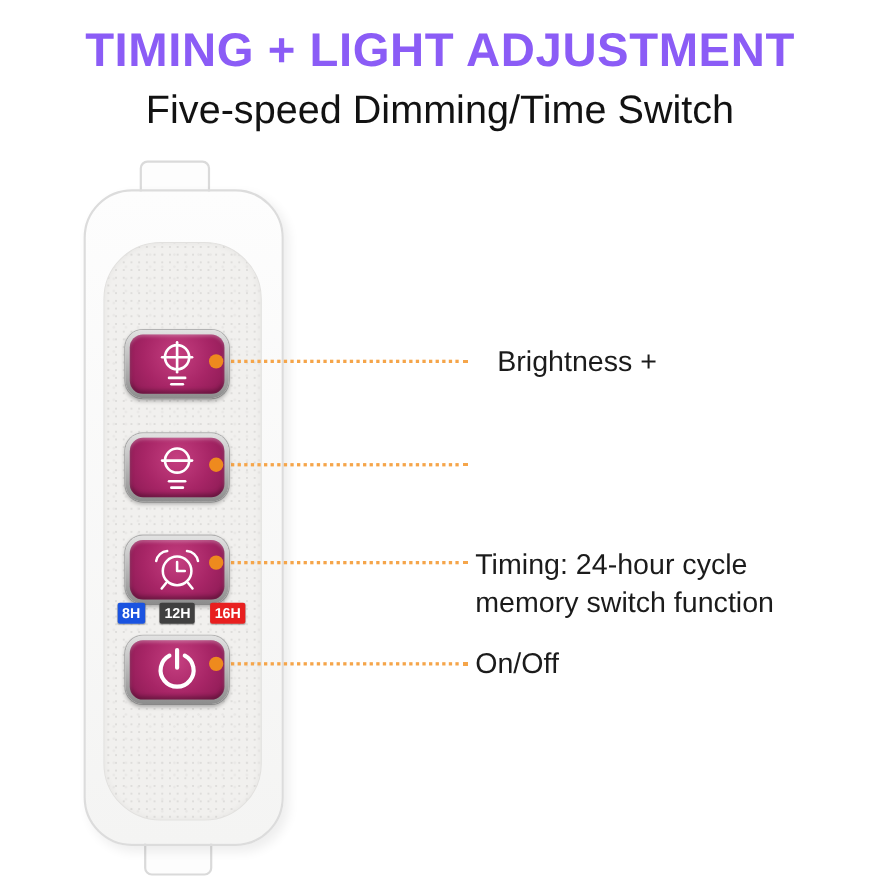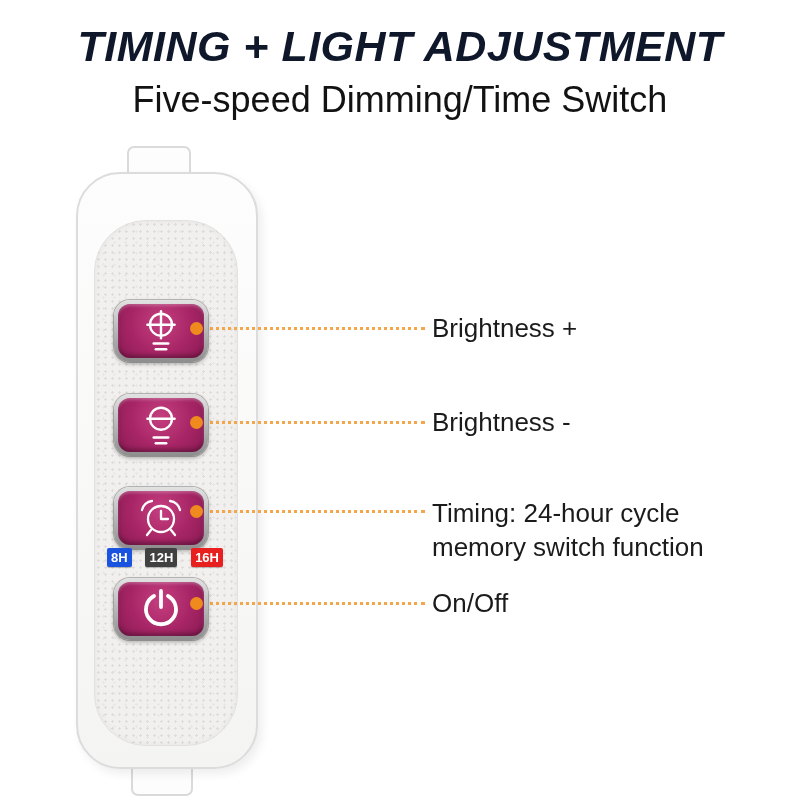--- a/index.html
+++ b/index.html
@@ -2,21 +2,21 @@
 <html><head>
 <meta charset="utf-8">
 <style>
   html,body{margin:0;padding:0;background:#ffffff;}
   .stage{
     position:relative;width:800px;height:800px;background:#ffffff;
     font-family:"Liberation Sans",sans-serif;overflow:hidden;
   }
   
   .header{position:absolute;top:22px;left:0;width:100%;text-align:center;}
-  .header h1{margin:0;font-size:43px;font-weight:800;letter-spacing:.5px;color:#0f172a;font-style:italic;}
+  .header h1{margin:0;font-size:43px;font-weight:800;letter-spacing:.5px;color:#8b5cf6;}
   .header p{margin:8px 0 0;font-size:36px;color:#121212;}
   
   .tab{position:absolute;background:#fdfdfd;border:2px solid #dadada;border-radius:7px;z-index:0;}
   .tab-top{left:127px;top:146px;width:60px;height:34px;}
   .tab-bottom{left:131px;top:758px;width:58px;height:34px;}
   .device-body{
     position:absolute;left:76px;top:172px;width:178px;height:593px;z-index:1;
     background:linear-gradient(180deg,#fdfdfd,#f4f4f3);
     border:2px solid #dcdcdc;border-radius:44px;
     box-shadow:4px 5px 10px rgba(0,0,0,.07);
@@ -128,25 +128,24 @@
     <div class="btn-face">
       <svg width="46" height="44" viewBox="0 0 44 44" fill="none">
         <path d="M15 9 a 15 15 0 1 0 14 0" stroke="#ffffff" stroke-width="3.8" stroke-linecap="round"></path>
         <line x1="22" y1="4" x2="22" y2="20" stroke="#ffffff" stroke-width="3.8" stroke-linecap="round"></line>
       </svg>
     </div>
   </div>
 
   <span class="callout-dot" style="left:190px;top:322px;"></span>
   <div class="callout-line" style="top:327px;"></div>
-  <div class="anno" style="top:311px;">Brightness +</div>
+  <div class="anno" style="top:311px;margin-left:20px;">Brightness +</div>
 
   <span class="callout-dot" style="left:190px;top:416px;"></span>
   <div class="callout-line" style="top:421px;"></div>
-  <div class="anno" style="top:405px;">Brightness -</div>
 
   <span class="callout-dot" style="left:190px;top:505px;"></span>
   <div class="callout-line" style="top:510px;"></div>
   <div class="anno anno-wrap" style="top:496px;">Timing: 24-hour cycle memory switch function</div>
 
   <span class="callout-dot" style="left:190px;top:597px;"></span>
   <div class="callout-line" style="top:602px;"></div>
   <div class="anno" style="top:586px;text-align:center;">On/Off</div>
 
 </div>

